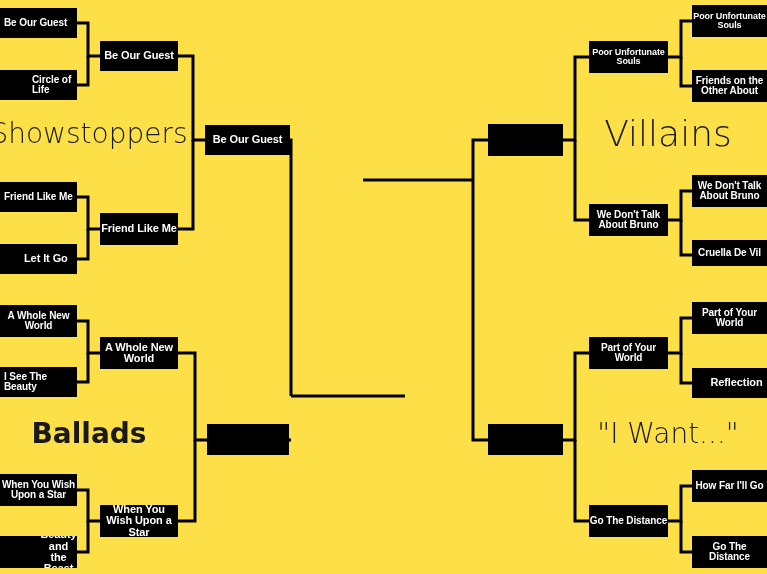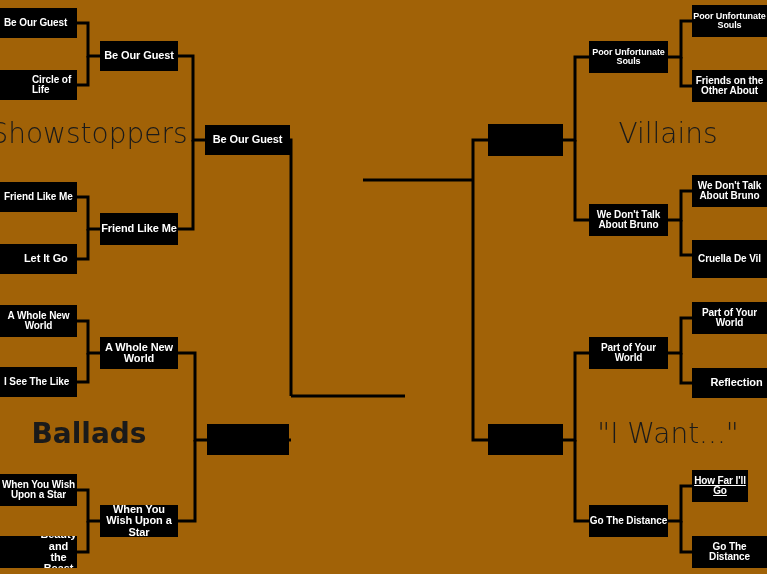--- a/index.html
+++ b/index.html
@@ -10,21 +10,21 @@
   body {
     width: 767px;
     height: 574px;
     overflow: hidden;
     font-family: "Liberation Sans", sans-serif;
   }
   #bracket-root {
     position: relative;
     width: 767px;
     height: 574px;
-    background: #a16207;
+    background: #fde047;
   }
   #lines-layer {
     position: absolute;
     left: 0;
     top: 0;
     width: 767px;
     height: 574px;
   }
   .match-box {
     position: absolute;
@@ -115,21 +115,21 @@
       <div class="match-box r1-left" id="l-r1-3" style="left: 0px; top: 182px; width: 77px; height: 30px;">
         <span class="box-label" style="font-size: 10px;">Friend Like Me</span>
       </div>
       <div class="match-box r1-left" id="l-r1-4" style="left: 0px; top: 244px; width: 77px; height: 30px;">
         <span class="box-label" style="font-size: 11px; padding-left: 24px;">Let It Go</span>
       </div>
       <div class="match-box r1-left two-line" id="l-r1-5" style="left: 0px; top: 305px; width: 77px; height: 32px;">
         <span class="box-label" style="font-size: 10px;">A Whole New World</span>
       </div>
       <div class="match-box r1-left" id="l-r1-6" style="left: 0px; top: 367px; width: 77px; height: 30px;">
-        <span class="box-label" style="font-size: 10px;">I See The Like</span>
+        <span class="box-label" style="font-size: 10px;">I See The Beauty</span>
       </div>
       <div class="match-box r1-left two-line" id="l-r1-7" style="left: 0px; top: 474px; width: 77px; height: 32px;">
         <span class="box-label" style="font-size: 10px;">When You Wish Upon a Star</span>
       </div>
       <div class="match-box r1-left two-line" id="l-r1-8" style="left: 0px; top: 536px; width: 77px; height: 32px;">
         <span class="box-label" style="font-size: 11px; padding-left: 40px;">Beauty and the Beast</span>
       </div>
       <div class="match-box r2" id="l-r2-1" style="left: 100px; top: 41px; width: 78px; height: 30px;">
         <span class="box-label" style="font-size: 11px;">Be Our Guest</span>
       </div>
@@ -162,36 +162,36 @@
       </div>
       <div class="match-box r1-right two-line" id="r-r1-1" style="left: 692px; top: 5px; width: 75px; height: 32px;">
         <span class="box-label" style="font-size: 9px;">Poor Unfortunate Souls</span>
       </div>
       <div class="match-box r1-right two-line" id="r-r1-2" style="left: 692px; top: 70px; width: 75px; height: 32px;">
         <span class="box-label" style="font-size: 10px;">Friends on the Other About</span>
       </div>
       <div class="match-box r1-right two-line" id="r-r1-3" style="left: 692px; top: 175px; width: 75px; height: 32px;">
         <span class="box-label" style="font-size: 10px;">We Don't Talk About Bruno</span>
       </div>
-      <div class="match-box r1-right" id="r-r1-4" style="left: 692px; top: 240px; width: 75px; height: 38px;">
+      <div class="match-box r1-right" id="r-r1-4" style="left: 692px; top: 240px; width: 75px; height: 26px;">
         <span class="box-label" style="font-size: 10px;">Cruella De Vil</span>
       </div>
       <div class="match-box r1-right two-line" id="r-r1-5" style="left: 692px; top: 302px; width: 75px; height: 32px;">
         <span class="box-label" style="font-size: 10px;">Part of Your World</span>
       </div>
       <div class="match-box r1-right" id="r-r1-6" style="left: 692px; top: 368px; width: 89px; height: 30px;">
         <span class="box-label" style="font-size: 11px;">Reflection</span>
       </div>
-      <div class="match-box r1-right two-line" id="r-r1-7" style="left: 692px; top: 470px; width: 56px; height: 32px; text-decoration: underline;">
+      <div class="match-box r1-right two-line" id="r-r1-7" style="left: 692px; top: 470px; width: 75px; height: 32px;">
         <span class="box-label" style="font-size: 10px;">How Far I'll Go</span>
       </div>
       <div class="match-box r1-right two-line" id="r-r1-8" style="left: 692px; top: 536px; width: 75px; height: 32px;">
         <span class="box-label" style="font-size: 10px;">Go The Distance</span>
       </div>
     </div>
   <div id="titles-layer">
       <div class="region-title" style="font-size: 28px; left: 89px; top: 133px; transform: translate(-50%, -50%);">Showstoppers</div>
       <div class="region-title" style="font-size: 28px; left: 89px; top: 433px; transform: translate(-50%, -50%); font-weight: bold;">Ballads</div>
-      <div class="region-title" style="font-size: 28px; left: 668px; top: 133px; transform: translate(-50%, -50%);">Villains</div>
+      <div class="region-title" style="font-size: 36px; left: 668px; top: 133px; transform: translate(-50%, -50%);">Villains</div>
       <div class="region-title" style="font-size: 28px; left: 668px; top: 433px; transform: translate(-50%, -50%);">"I Want..."</div>
     </div>
 
 </div>
 
 </body></html>

